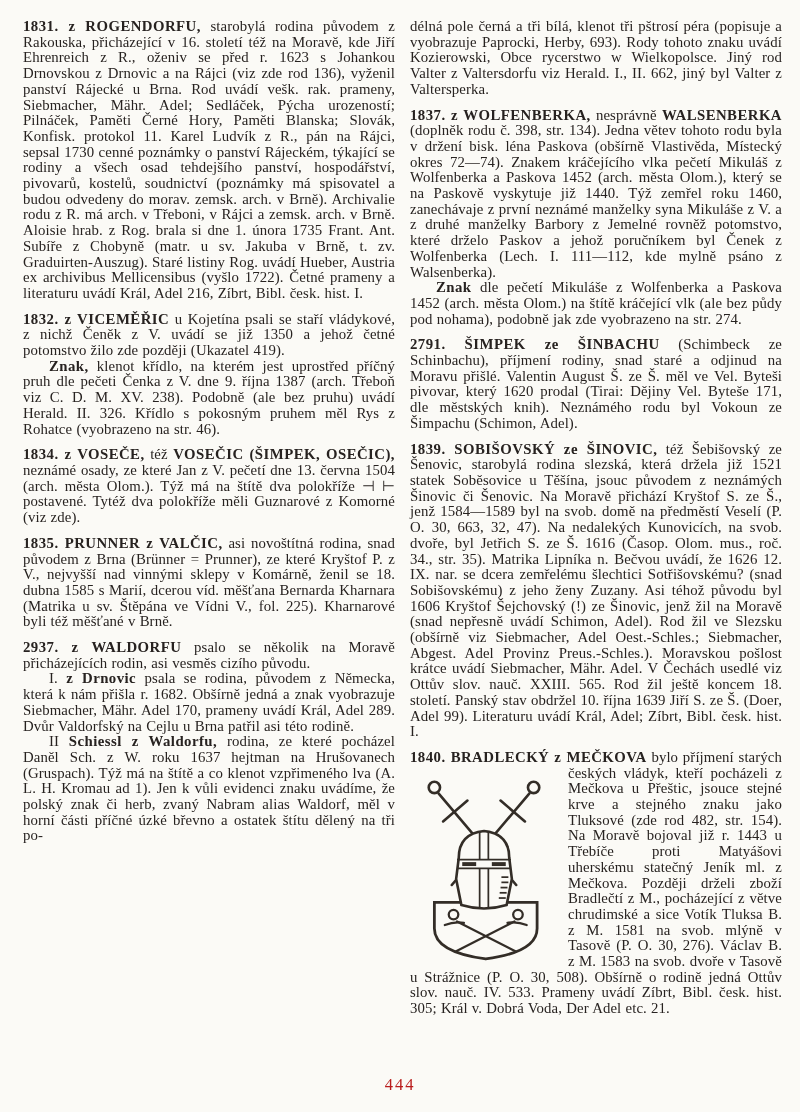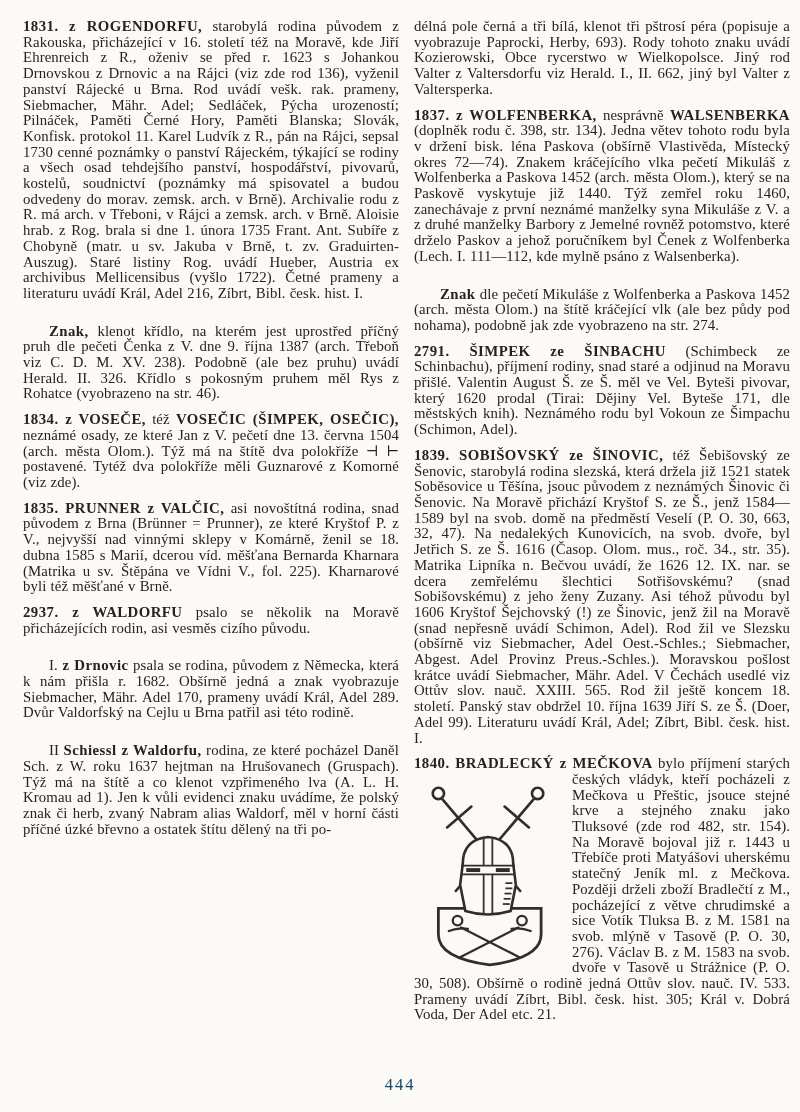--- a/index.html
+++ b/index.html
@@ -9,60 +9,62 @@
     margin:0 auto;
     background:#fbfaf6;
     box-sizing:border-box;
     overflow:hidden;
     font-family:"Liberation Serif","DejaVu Serif",serif;
     color:#272220;
   }
   .cols {
     display:flex;
     gap:15px;
-    padding:19px 10px 0 23px;
+    padding:19px 18px 0 23px;
+    font-family:Liberation Serif, serif;
   }
   .col { width:376px; }
   .para {
     margin:0;
     font-size:14.8px;
     line-height:15.7px;
     text-align:justify;
     letter-spacing:0.1px;
     word-spacing:0.4px;
     hyphens:none;
   }
-  .para.indent { text-indent:26px;margin-top:22px; }
+  .para.indent { text-indent:26px; }
   .entry + .entry { margin-top:10px; }
   .b { font-weight:bold; letter-spacing:0.45px; }
   .coa {
     float:left;
     width:148px;
     height:196px;
     margin:4px 10px 2px 0;
   }
   .footer {
     position:absolute;
     left:0; right:0; bottom:17px;
     text-align:center;
     font-size:16.5px;
     letter-spacing:2px;
-    color:#0c4a6e;
+    color:#b91c1c;
   }
 </style>
 </head>
 <body>
 
 <div class="page">
   <div class="cols">
     <div class="col">
         <div class="entry">
           <p class="para"><span class="b">1831. z ROGENDORFU,</span><span> starobylá rodina původem z Rakouska, přicházející v 16. století též na Moravě, kde Jiří Ehrenreich z R., oženiv se před r. 1623 s Johankou Drnovskou z Drnovic a na Rájci (viz zde rod 136), vyženil panství Rájecké u Brna. Rod uvádí vešk. rak. prameny, Siebmacher, Mähr. Adel; Sedláček, Pýcha urozeností; Pilnáček, Paměti Černé Hory, Paměti Blanska; Slovák, Konfisk. protokol 11. Karel Ludvík z R., pán na Rájci, sepsal 1730 cenné poznámky o panství Rájeckém, týkající se rodiny a všech osad tehdejšího panství, hospodářství, pivovarů, kostelů, soudnictví (poznámky má spisovatel a budou odvedeny do morav. zemsk. arch. v Brně). Archivalie rodu z R. má arch. v Třeboni, v Rájci a zemsk. arch. v Brně. Aloisie hrab. z Rog. brala si dne 1. února 1735 Frant. Ant. Subíře z Chobyně (matr. u sv. Jakuba v Brně, t. zv. Graduirten-Auszug). Staré listiny Rog. uvádí Hueber, Austria ex archivibus Mellicensibus (vyšlo 1722). Četné prameny a literaturu uvádí Král, Adel 216, Zíbrt, Bibl. česk. hist. I.</span></p>
         </div>
         <div class="entry">
+          <p class="para"><span class="b">1832. z VICEMĚŘIC</span><span> u Kojetína psali se staří vládykové, z nichž Čeněk z V. uvádí se již 1350 a jehož četné potomstvo žilo zde později (Ukazatel 419).</span></p>
           <p class="para indent"><span class="b">Znak,</span><span> klenot křídlo, na kterém jest uprostřed příčný pruh dle pečeti Čenka z V. dne 9. října 1387 (arch. Třeboň viz C. D. M. XV. 238). Podobně (ale bez pruhu) uvádí Herald. II. 326. Křídlo s pokosným pruhem měl Rys z Rohatce (vyobrazeno na str. 46).</span></p>
         </div>
         <div class="entry">
           <p class="para"><span class="b">1834. z VOSEČE,</span><span> též </span><span class="b">VOSEČIC (ŠIMPEK, OSEČIC),</span><span> neznámé osady, ze které Jan z V. pečetí dne 13. června 1504 (arch. města Olom.). Týž má na štítě dva polokříže ⊣ ⊢ postavené. Tytéž dva polokříže měli Guznarové z Komorné (viz zde).</span></p>
         </div>
         <div class="entry">
           <p class="para"><span class="b">1835. PRUNNER z VALČIC,</span><span> asi novoštítná rodina, snad původem z Brna (Brünner = Prunner), ze které Kryštof P. z V., nejvyšší nad vinnými sklepy v Komárně, ženil se 18. dubna 1585 s Marií, dcerou víd. měšťana Bernarda Kharnara (Matrika u sv. Štěpána ve Vídni V., fol. 225). Kharnarové byli též měšťané v Brně.</span></p>
         </div>
         <div class="entry">
           <p class="para"><span class="b">2937. z WALDORFU</span><span> psalo se několik na Moravě přicházejících rodin, asi vesměs cizího původu.</span></p>

